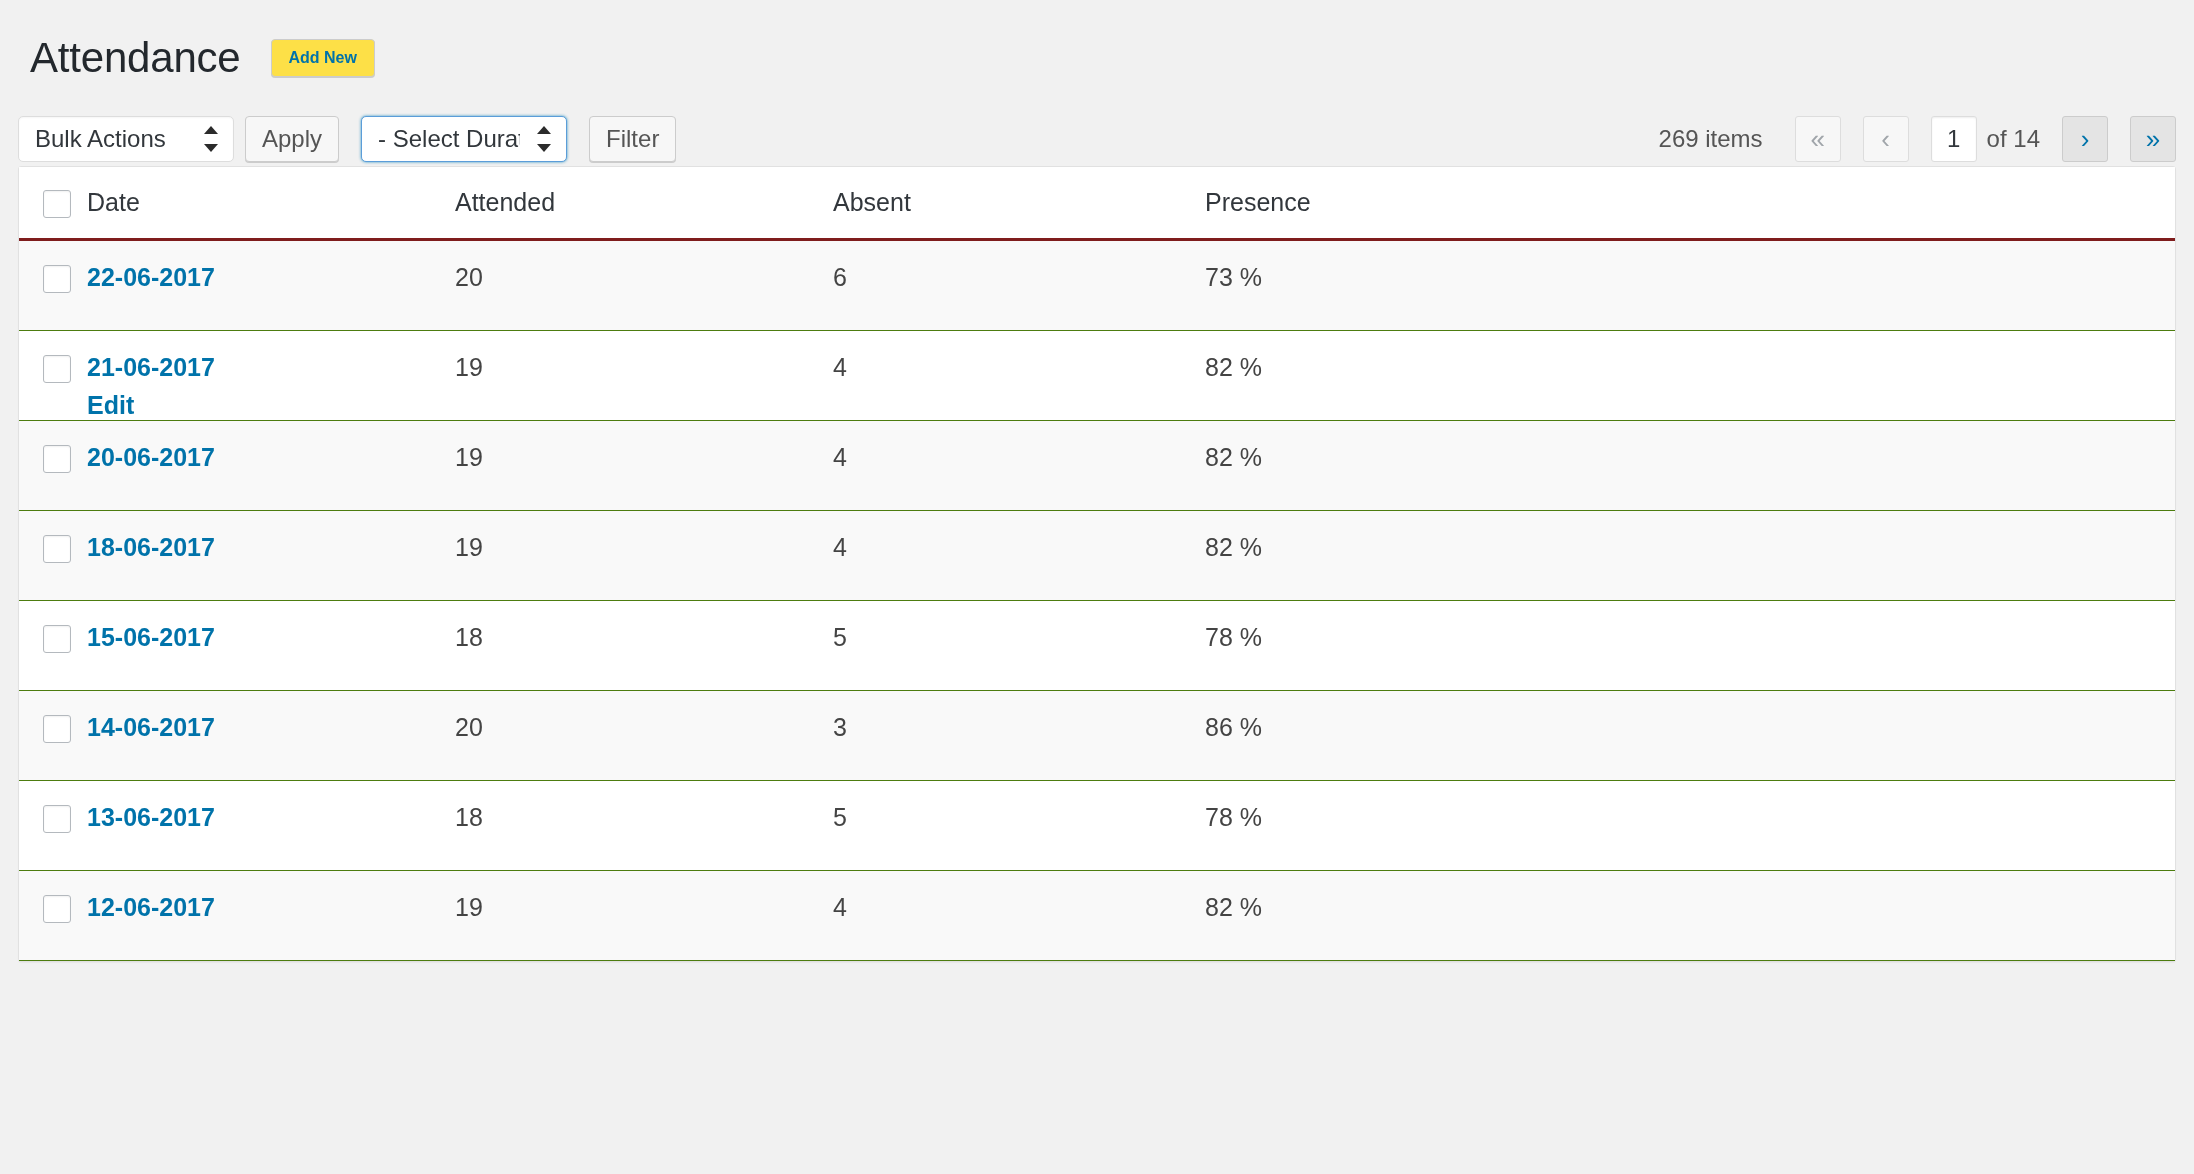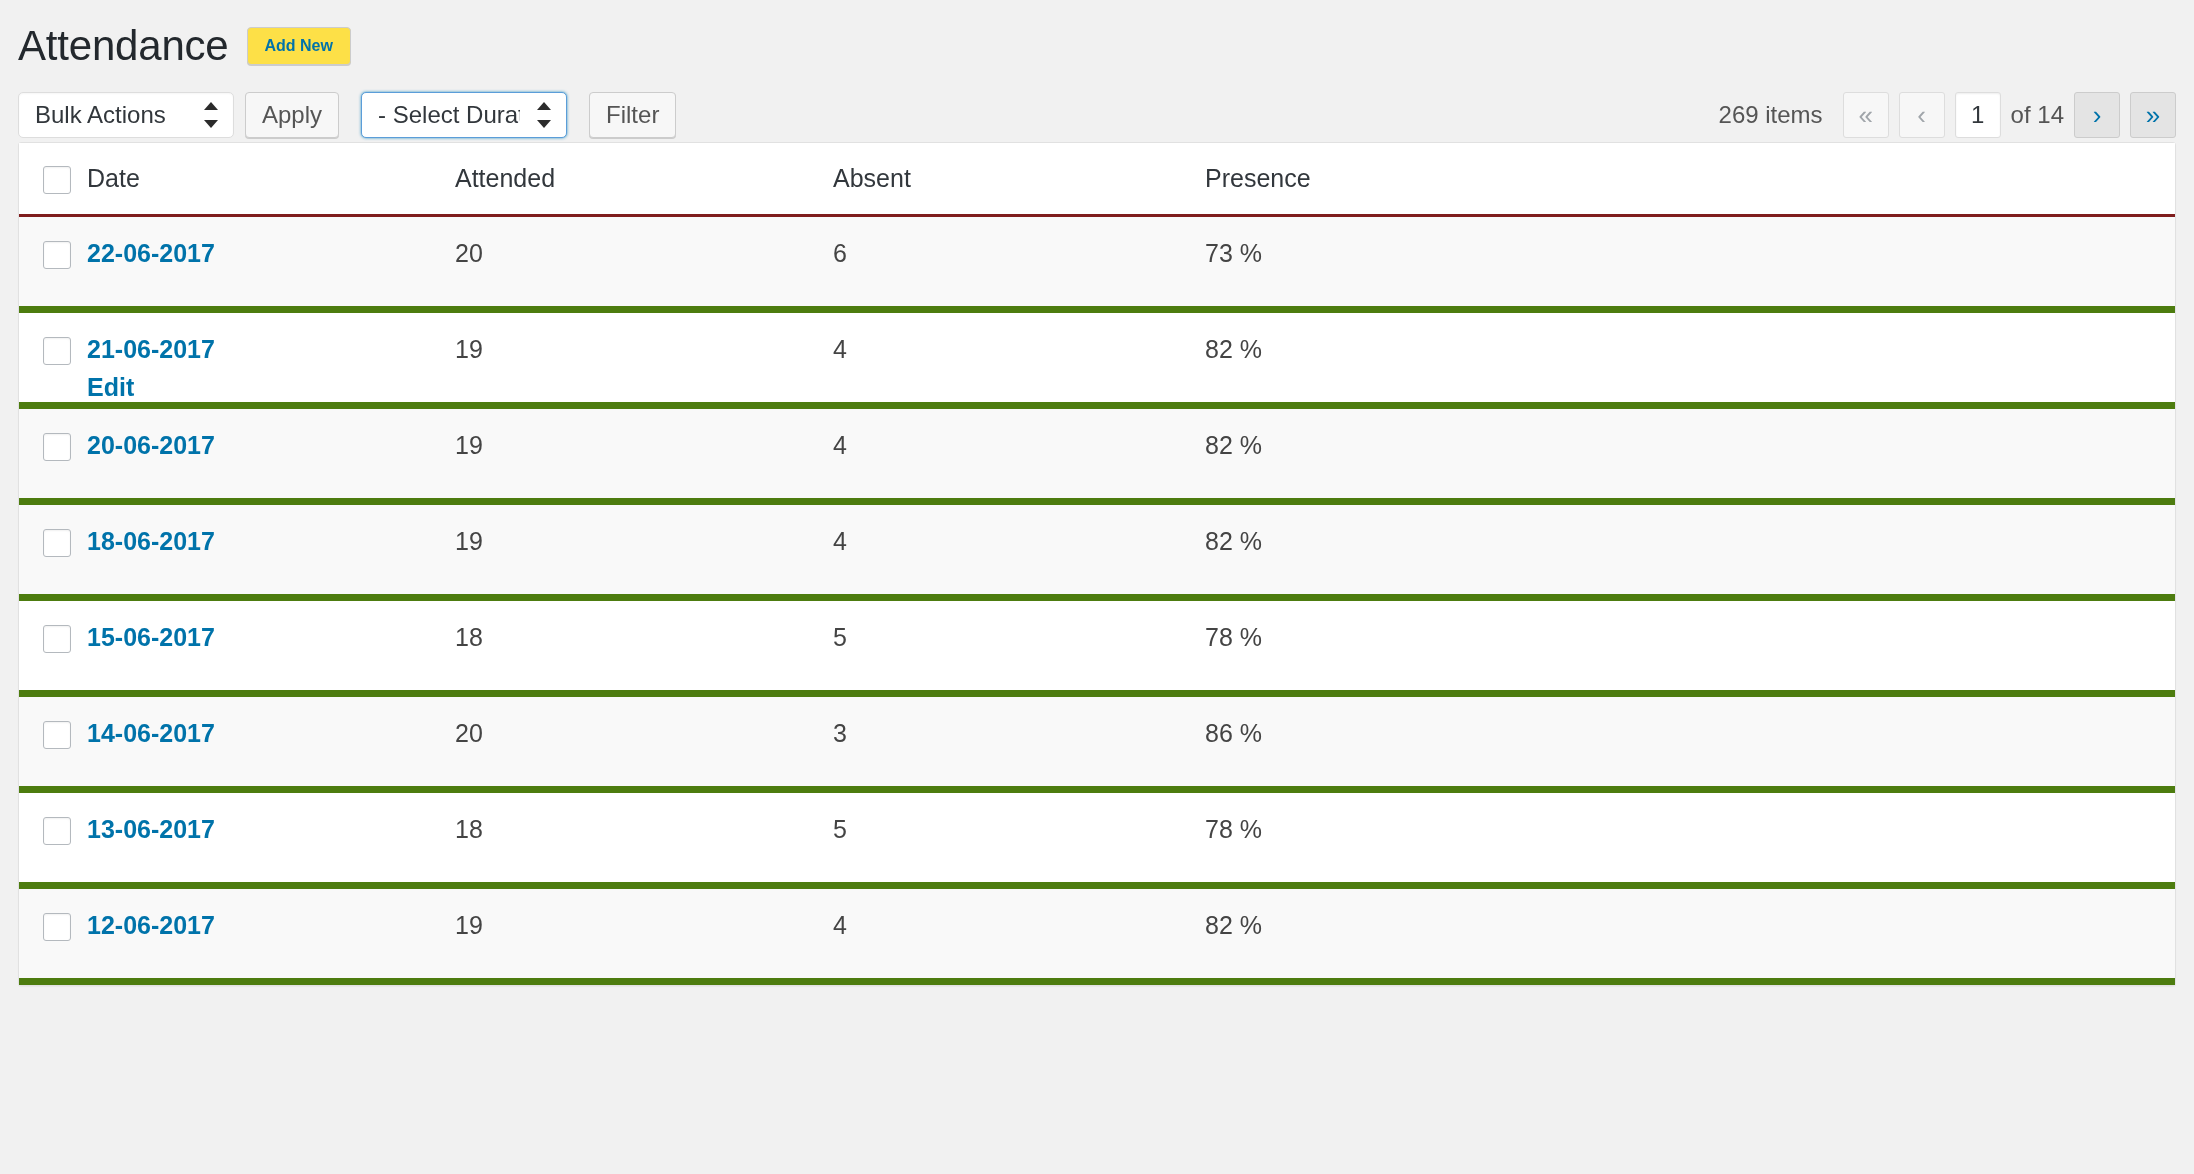--- a/index.html
+++ b/index.html
@@ -20,21 +20,21 @@
     align-items: center;
     padding-top: 22px;
     padding-bottom: 4px;
     gap: 18px;
   }
   .page-title {
     font-size: 42px;
     font-weight: 400;
     color: #23282d;
     line-height: 1.15;
-    margin: 0;
+    margin: 12px;
     letter-spacing: -0.2px;
   }
   .add-new-btn {
     display: inline-block;
     font-size: 16px;
     font-weight: bold;
     color: #0073aa;
     background: #fde047;
     border: 1px solid #ccc;
     border-radius: 4px;
@@ -115,21 +115,21 @@
     box-shadow: 0 1px 0 #ccc;
     line-height: 1;
   }
   .filter-btn { margin-left: 11px; }
 
   
   .pagination {
     margin-left: auto;
     display: flex;
     align-items: center;
-    gap: 10px;
+    gap: 22px;
   }
   .displaying-num {
     font-size: 24px;
     color: #555;
     margin-right: 10px;
     white-space: nowrap;
   }
   .pg-btn {
     width: 46px; height: 46px;
     border: 1px solid #ddd;
@@ -201,21 +201,21 @@
   .col-attended { width: 378px; }
   .col-absent { width: 372px; }
   .col-presence { }
 
   .wp-list-table tbody td {
     font-size: 25px;
     color: #444;
     padding: 22px 0 0 0;
     vertical-align: top;
     height: 80px;
-    border-bottom: 7px solid #4d7c0f;
+    border-bottom: 1px solid #4d7c0f;
   }
   .wp-list-table tbody tr.alt td { background: #f9f9f9; }
   .wp-list-table tbody tr td:first-child { padding-left: 24px; }
 
   .row-date a {
     color: #0073aa;
     font-weight: bold;
     text-decoration: none;
     font-size: 25px;
   }

